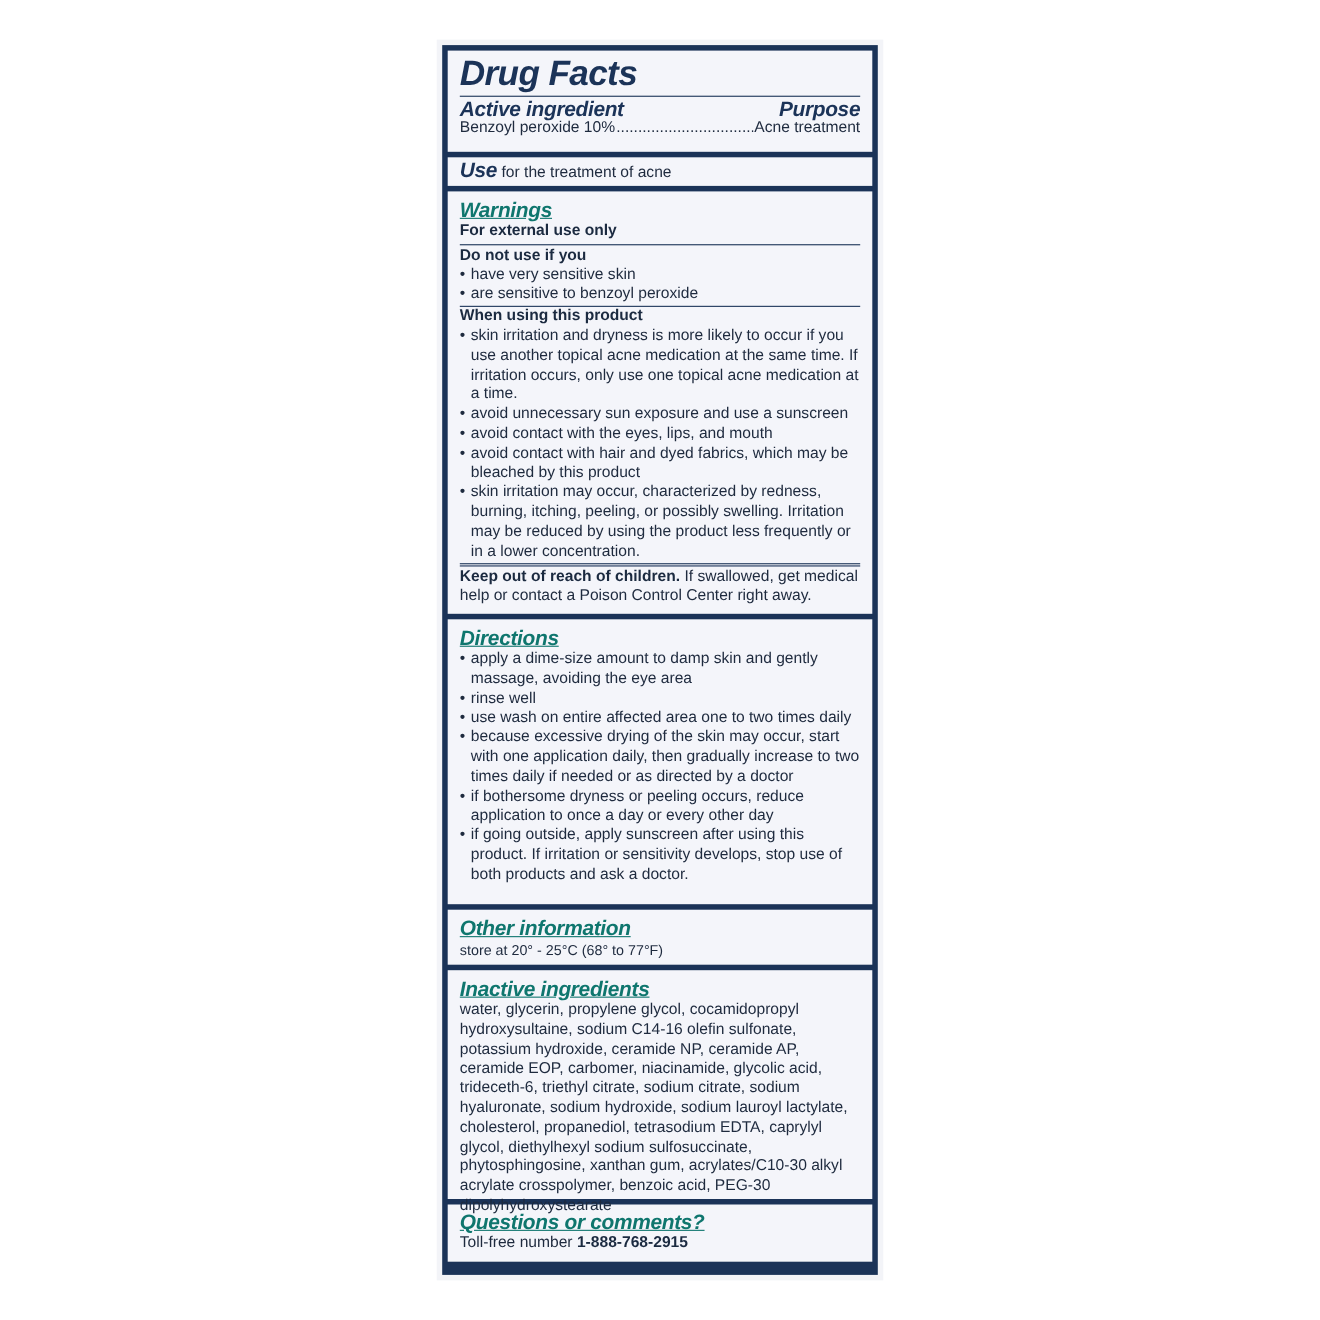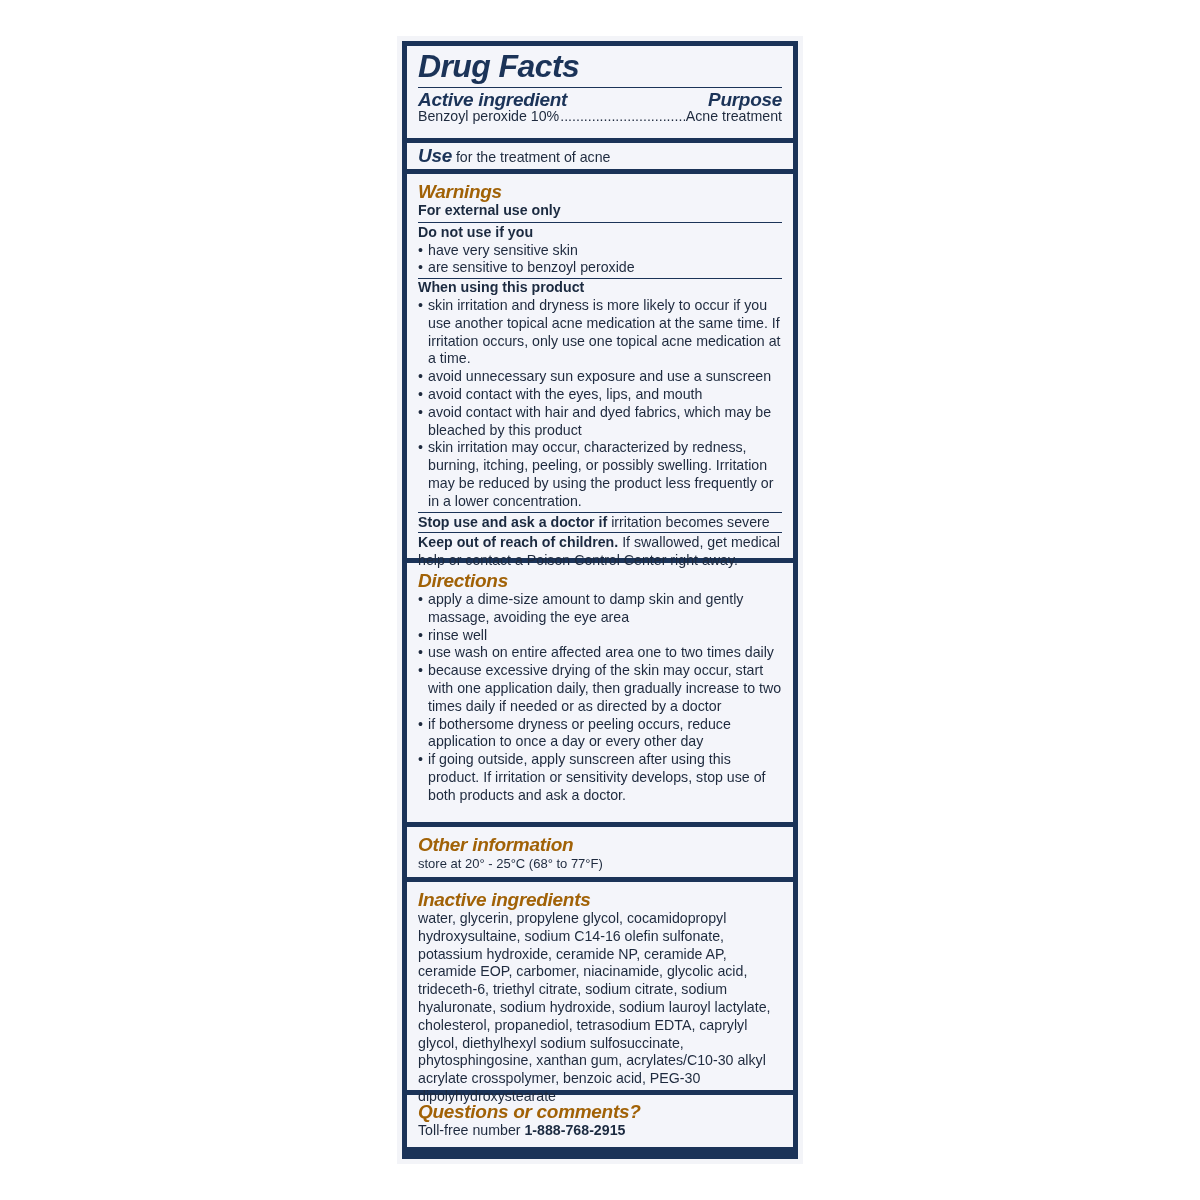--- a/index.html
+++ b/index.html
@@ -11,21 +11,21 @@
   .frame {
     position: absolute; left: 402px; top: 41px; width: 396px; height: 1118px;
     background: #1b3358; box-sizing: border-box; padding: 5px;
   }
   .box {
     background: #f4f5fa; box-sizing: border-box; padding: 0 11px 0 11px; margin-bottom: 5px;
     font-size: 14.2px; line-height: 17.8px; color: #1e2a3e;
   }
   .box:last-child { margin-bottom: 0; }
   .h-title { font-weight: bold; font-style: italic; color: #1b3358; font-size: 32px; line-height: 34px; letter-spacing: -0.6px; }
-  .h-sec { font-weight: bold; font-style: italic; color: #a16207; font-size: 19px; line-height: 21px; letter-spacing: -0.3px; }
+  .h-sec { font-weight: bold; font-style: italic; color: #0f766e; font-size: 19px; line-height: 21px; letter-spacing: -0.3px; text-decoration: underline; }
   .h-sec-inline { font-weight: bold; font-style: italic; color: #1b3358; font-size: 19px; letter-spacing: -0.3px; }
   .rule { border-top: 1px solid #1b3358; }
   .row { display: flex; justify-content: space-between; align-items: baseline; }
   .dots { flex: 1; overflow: hidden; white-space: nowrap; margin: 0 1px; color: #1e2a3e; }
   .bullet { padding-left: 10px; text-indent: -10px; }
   .bullet::before { content: "\2022"; display: inline-block; width: 10px; text-indent: 0; }
   .sub { font-weight: bold; color: #1b2a40; }
 </style>
 </head>
 <body>
@@ -63,23 +63,20 @@
     <div class="rule" style="margin:1px 0 0;"></div>
 
     <div class="sub">When using this product</div>
     <div class="bullet">skin irritation and dryness is more likely to occur if you use another topical acne medication at the same time. If irritation occurs, only use one topical acne medication at a time.</div>
     <div class="bullet">avoid unnecessary sun exposure and use a sunscreen</div>
     <div class="bullet">avoid contact with the eyes, lips, and mouth</div>
     <div class="bullet">avoid contact with hair and dyed fabrics, which may be bleached by this product</div>
     <div class="bullet">skin irritation may occur, characterized by redness, burning, itching, peeling, or possibly swelling. Irritation may be reduced by using the product less frequently or in a lower concentration.</div>
     <div class="rule" style="margin:1px 0 1px;"></div>
 
-    <div>
-      <span class="sub">Stop use and ask a doctor if</span><span> irritation becomes severe</span>
-    </div>
     <div class="rule" style="margin:1px 0 1px;"></div>
 
     <div>
       <span class="sub">Keep out of reach of children.</span><span> If swallowed, get medical help or contact a Poison Control Center right away.</span>
     </div>
   </div>
 
   <div class="box" style="height:259px; padding-top:7px;">
     <div class="h-sec">Directions</div>
     <div class="bullet">apply a dime-size amount to damp skin and gently massage, avoiding the eye area</div>

